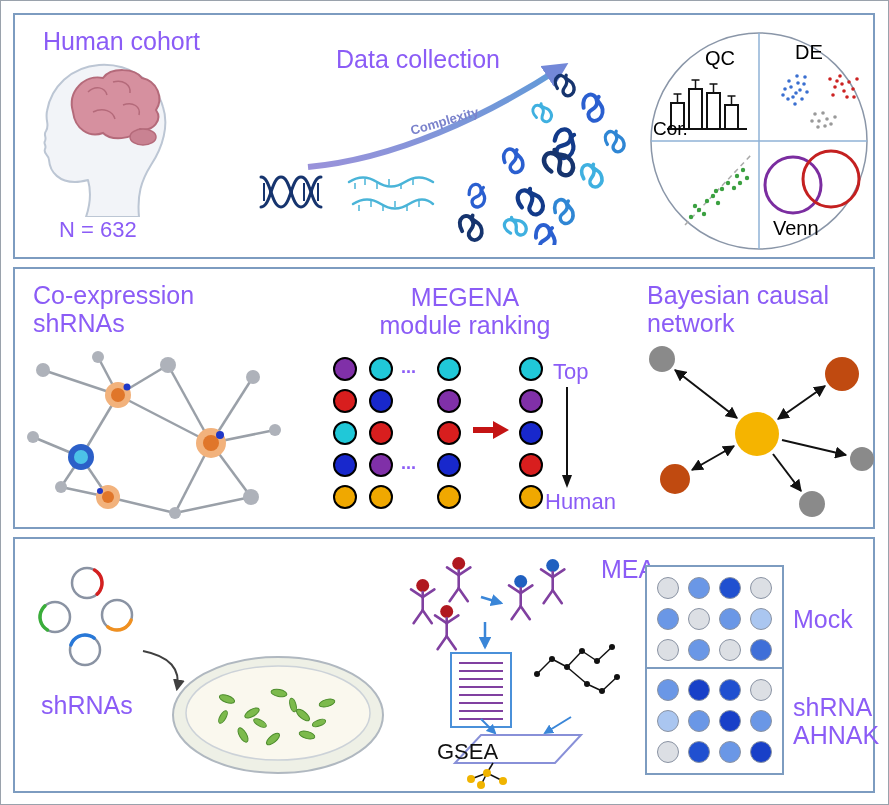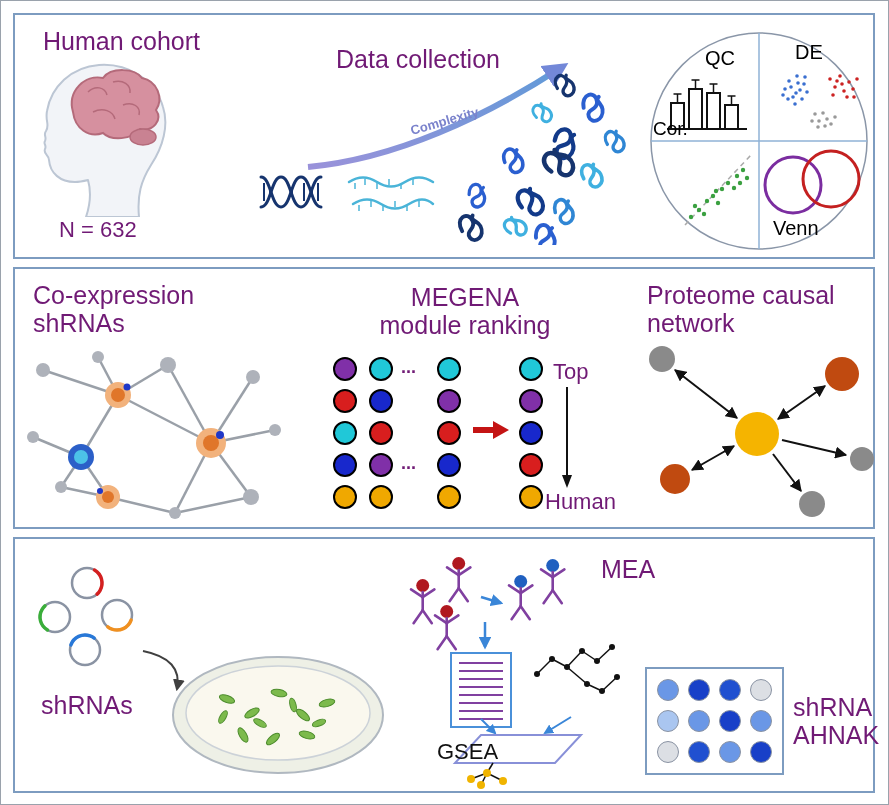--- a/index.html
+++ b/index.html
@@ -1,17 +1,17 @@
 <!DOCTYPE html>
 <html><head>
 <meta charset="utf-8">
 <style>
   html,body{margin:0;padding:0;background:#fff;}
   .canvas{position:relative;width:889px;height:805px;background:#fff;border:1px solid #9aa2ac;
-          font-family:"Liberation Sans",sans-serif;color:#701a75;overflow:hidden;box-sizing:border-box;}
+          font-family:"Liberation Sans",sans-serif;color:#8b5cf6;overflow:hidden;box-sizing:border-box;}
   .panel{position:absolute;border:2px solid #7d9cc0;background:#fff;box-sizing:border-box;}
   .abs{position:absolute;}
   .t{white-space:pre-line;line-height:1.12;}
   .f25{font-size:25px;}
   .f21{font-size:22px;}
   svg text{font-family:"Liberation Sans",sans-serif;}
   .mcol{position:absolute;display:flex;flex-direction:column;gap:8px;}
   .mcirc{width:24px;height:24px;border-radius:50%;border:2px solid #000;box-sizing:border-box;}
   .meabox{display:grid;grid-template-columns:repeat(4,22px);gap:9px;padding:10px;
           border:2px solid #7d9cc0;background:#fff;}
@@ -304,21 +304,21 @@
           <div class="mcirc" style="background: rgb(240, 168, 0);"></div>
         </div>
       <div class="abs f21" style="left:220px;top:2px;">Top</div>
       <svg class="abs" style="left:226px;top:28px;" width="16" height="104" viewBox="0 0 16 104">
         <line x1="8" y1="2" x2="8" y2="92" stroke="#111" stroke-width="2"></line>
         <polygon points="3,90 13,90 8,103" fill="#111"></polygon>
       </svg>
       <div class="abs f21" style="left:212px;top:132px;">Human</div>
     </div>
 
-    <div class="abs f25 t" style="left:632px;top:12px;">Proteome causal
+    <div class="abs f25 t" style="left:632px;top:12px;">Bayesian causal
 network</div>
 
     <svg class="abs" style="left:612px;top:70px;" width="255" height="185" viewBox="0 0 255 185">
       <defs>
         <marker id="arrK" viewBox="0 0 10 10" refX="9" refY="5" markerWidth="6" markerHeight="6" orient="auto-start-reverse">
           <path d="M0,0 L10,5 L0,10 z" fill="#111"></path>
         </marker>
       </defs>
       <g stroke="#111" stroke-width="2">
         <line x1="110" y1="79" x2="48" y2="31" marker-start="url(#arrK)" marker-end="url(#arrK)"></line>
@@ -468,20 +468,37 @@
           <circle cx="48" cy="64" r="4"></circle>
             <circle cx="64" cy="58" r="4"></circle>
           <circle cx="80" cy="66" r="4"></circle>
             <circle cx="58" cy="70" r="4"></circle>
         </g>
       </g>
     </svg>
 
     <div class="abs f25" style="left:586px;top:16px;">MEA</div>
 
+    <div class="mearow" style="left:630px;top:26px;">
+      <div class="meabox">
+          <div class="gcirc" style="background: rgb(220, 223, 228);"></div>
+          <div class="gcirc" style="background: rgb(106, 151, 230);"></div>
+          <div class="gcirc" style="background: rgb(32, 80, 208);"></div>
+          <div class="gcirc" style="background: rgb(220, 223, 228);"></div>
+          <div class="gcirc" style="background: rgb(106, 151, 230);"></div>
+          <div class="gcirc" style="background: rgb(220, 223, 228);"></div>
+          <div class="gcirc" style="background: rgb(106, 151, 230);"></div>
+          <div class="gcirc" style="background: rgb(170, 198, 240);"></div>
+          <div class="gcirc" style="background: rgb(220, 223, 228);"></div>
+          <div class="gcirc" style="background: rgb(106, 151, 230);"></div>
+          <div class="gcirc" style="background: rgb(220, 223, 228);"></div>
+          <div class="gcirc" style="background: rgb(63, 111, 216);"></div>
+        </div>
+      <div class="abs f25" style="position:static;">Mock</div>
+    </div>
 
     <div class="mearow" style="left:630px;top:128px;">
       <div class="meabox">
           <div class="gcirc" style="background: rgb(106, 151, 230);"></div>
           <div class="gcirc" style="background: rgb(24, 64, 200);"></div>
           <div class="gcirc" style="background: rgb(32, 80, 208);"></div>
           <div class="gcirc" style="background: rgb(220, 223, 228);"></div>
           <div class="gcirc" style="background: rgb(170, 198, 240);"></div>
           <div class="gcirc" style="background: rgb(106, 151, 230);"></div>
           <div class="gcirc" style="background: rgb(24, 64, 200);"></div>

